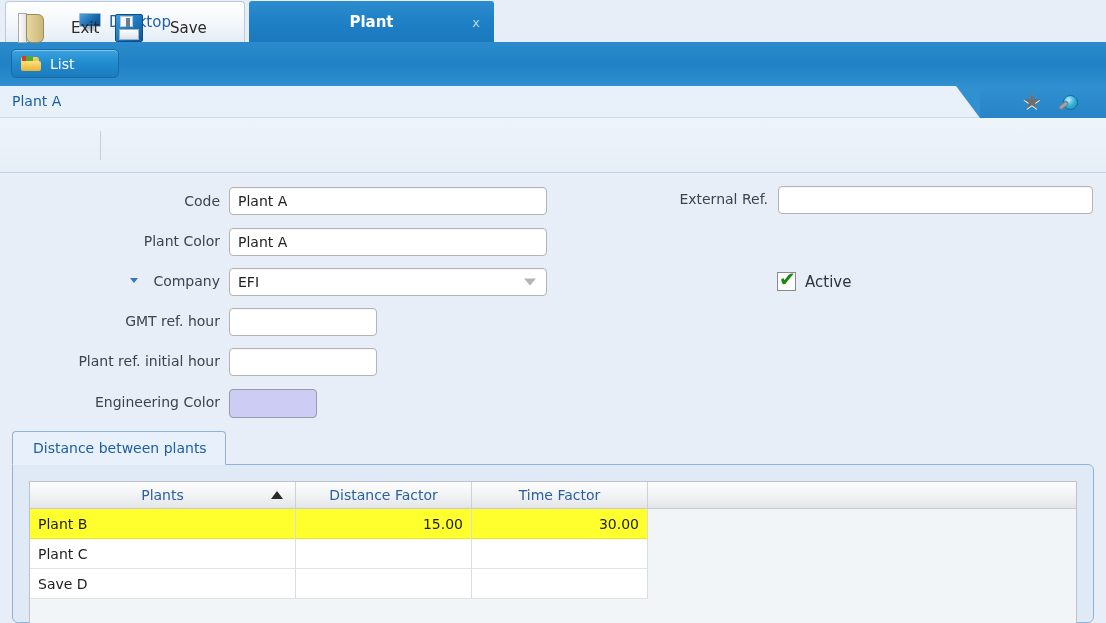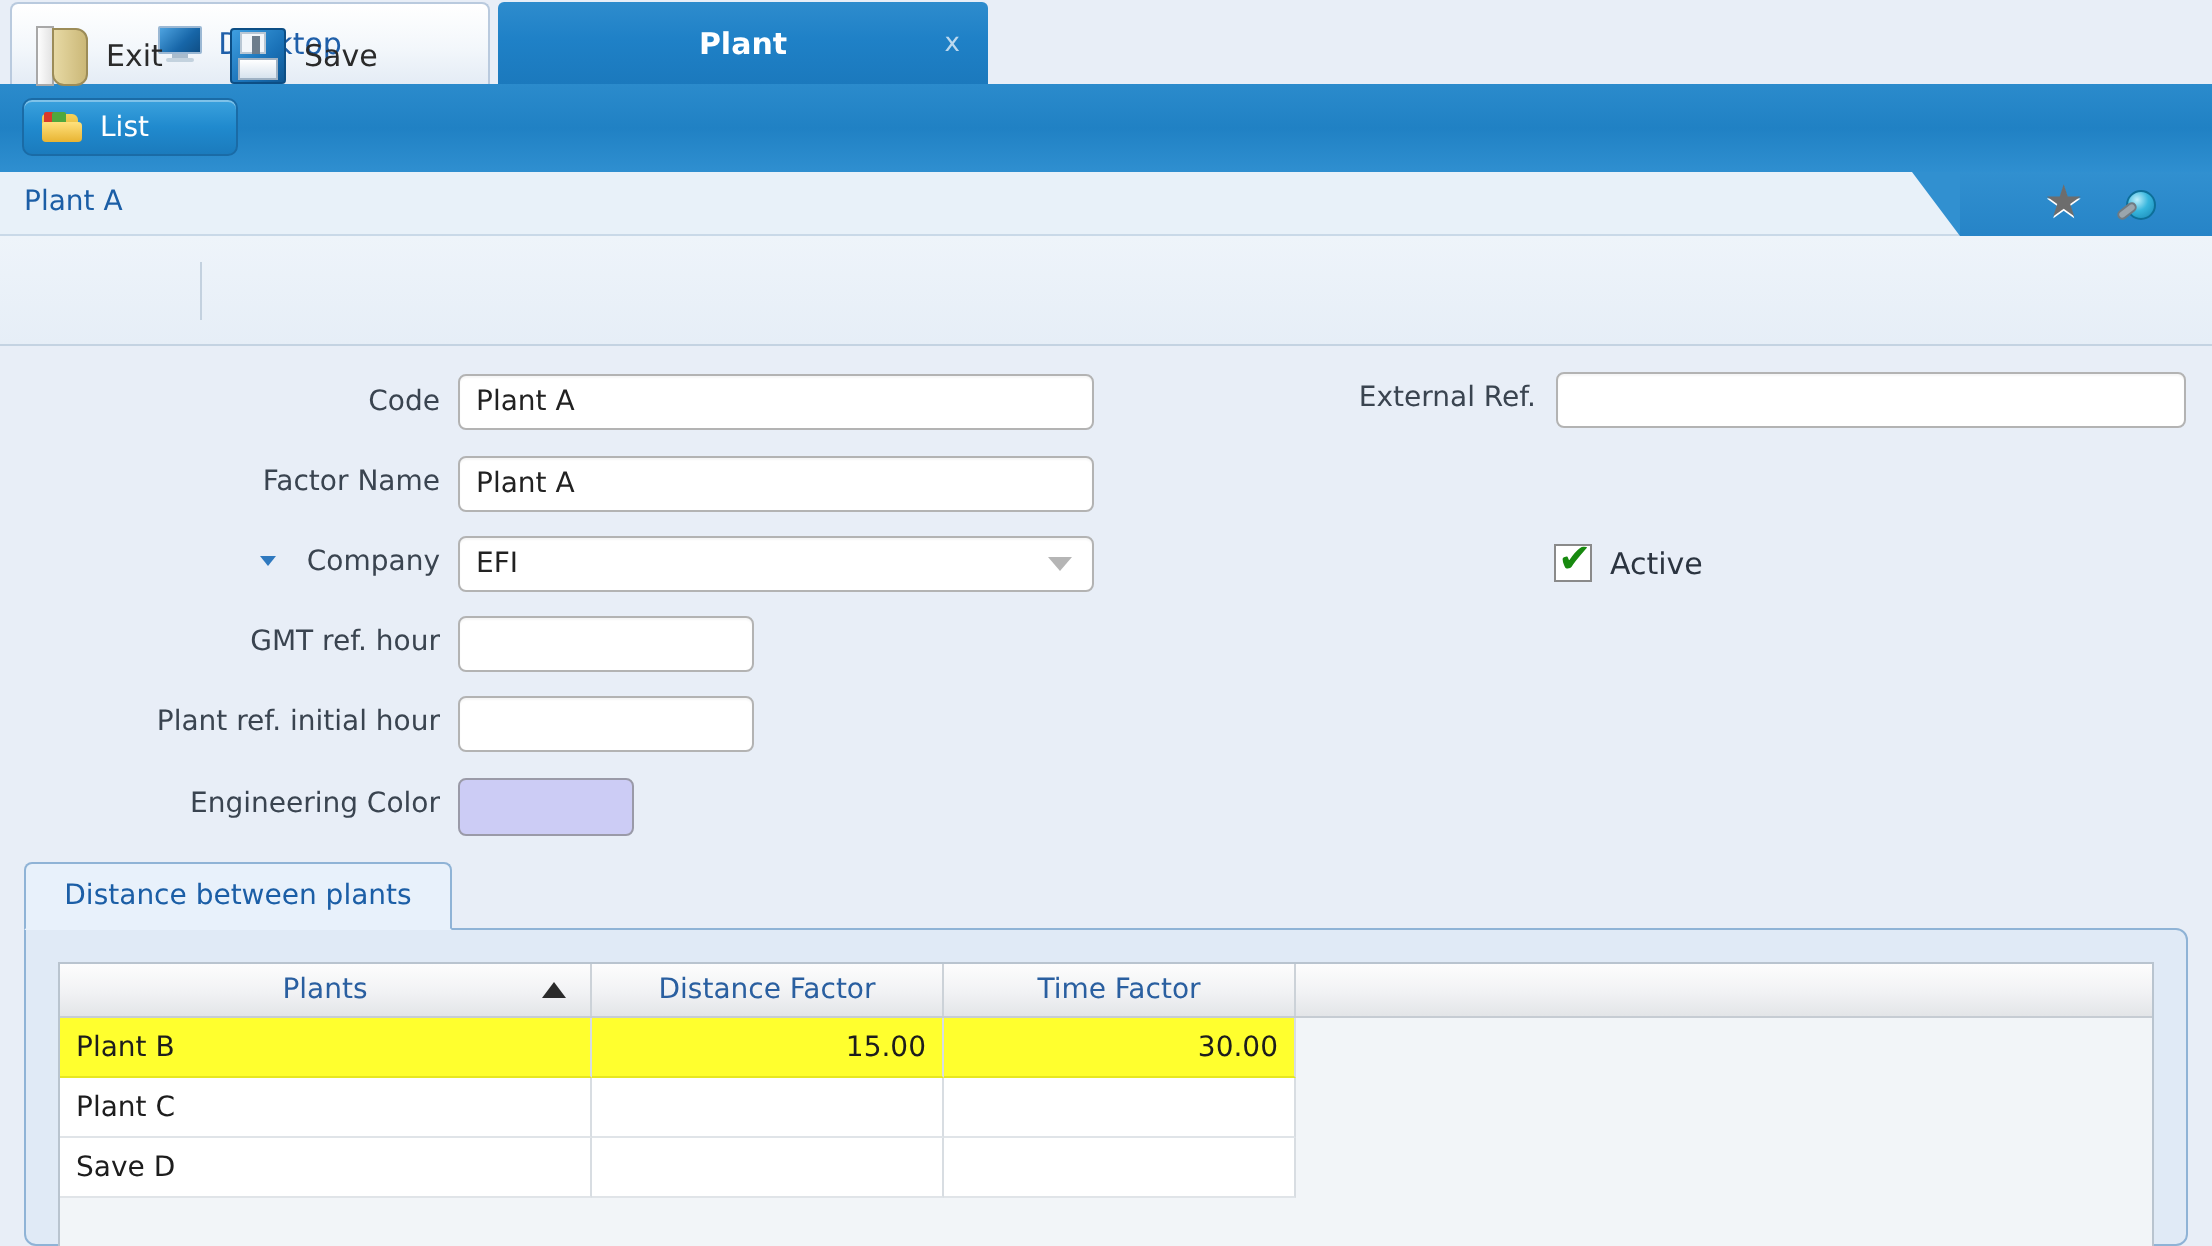--- a/index.html
+++ b/index.html
@@ -153,21 +153,21 @@
     position: absolute; left: 0; top: 118px; width: 1106px; height: 55px;
     background: linear-gradient(to bottom, #eef4fa 0%, #e6eef7 100%);
     border-bottom: 1px solid #c4d3e2;
   }
   .tbtn {
     position: absolute; top: 9px; height: 38px;
     display: flex; align-items: center; font-size: 15px; color: #2a2a2a;
   }
   .tbtn.exit { left: 18px; }
   .tbtn.save { left: 115px; align-items: center; }
-  .tbtn .lbl { margin-left: 9px; }
+  .tbtn .lbl { margin-left: 27px; }
   .tb-sep {
     position: absolute; left: 100px; top: 131px; width: 1px; height: 29px;
     background: #c3d1df;
   }
   .door-ico { position: relative; width: 26px; height: 30px; }
   .door-ico .frame {
     position: absolute; left: 0; top: 0; width: 9px; height: 30px;
     background: linear-gradient(to right, #fdfdfd, #e3e3e3);
     border: 1px solid #a8a8a8;
   }
@@ -242,22 +242,22 @@
     color: #17890f; font-size: 20px; font-weight: bold; line-height: 20px;
   }
   .checkwrap .lbl { margin-left: 9px; font-size: 15px; color: #2b3440; }
 
   
   .subtabs {
     position: absolute; left: 12px; top: 431px; width: 1082px; height: 192px;
   }
   .subtab {
     position: absolute; top: 0; height: 34px;
-    display: flex; align-items: center; justify-content: center;
-    font-size: 14px; border-radius: 4px 4px 0 0;
+    display: flex; align-items: center; 
+    font-size: 14px; border-radius: 4px 4px 0 0; padding-left: 20px;
   }
   .subtab.active {
     left: 0; width: 214px;
     background: #e8f1fb;
     border: 1px solid #8fb3d6; border-bottom: 1px solid #e8f1fb;
     color: #1b5ea6; z-index: 3;
   }
   .subtab.inactive {
     left: 218px; width: 208px;
     background: linear-gradient(to bottom, #fbfbfb 0%, #eef0f2 100%);
@@ -376,21 +376,21 @@
     <span class="lbl">Save</span>
   </div>
 
   <div class="form"></div>
 
   <span class="flabel" style="left:60px; top:193px; width:160px;">Code</span>
   <div class="fieldbox" style="left:229px; top:187px; width:318px; height:28px;">
     <span>Plant A</span>
   </div>
 
-  <span class="flabel" style="left:60px; top:233px; width:160px;">Factor Name</span>
+  <span class="flabel" style="left:60px; top:233px; width:160px;">Plant Color</span>
   <div class="fieldbox" style="left:229px; top:228px; width:318px; height:28px;">
     <span>Plant A</span>
   </div>
 
   <span class="lbl-caret" style="left:130px; top:278px;"></span>
   <span class="flabel" style="left:60px; top:273px; width:160px;">Company</span>
   <div class="fieldbox" style="left:229px; top:268px; width:318px; height:28px;">
     <span>EFI</span>
     <span class="select-arrow"></span>
   </div>

